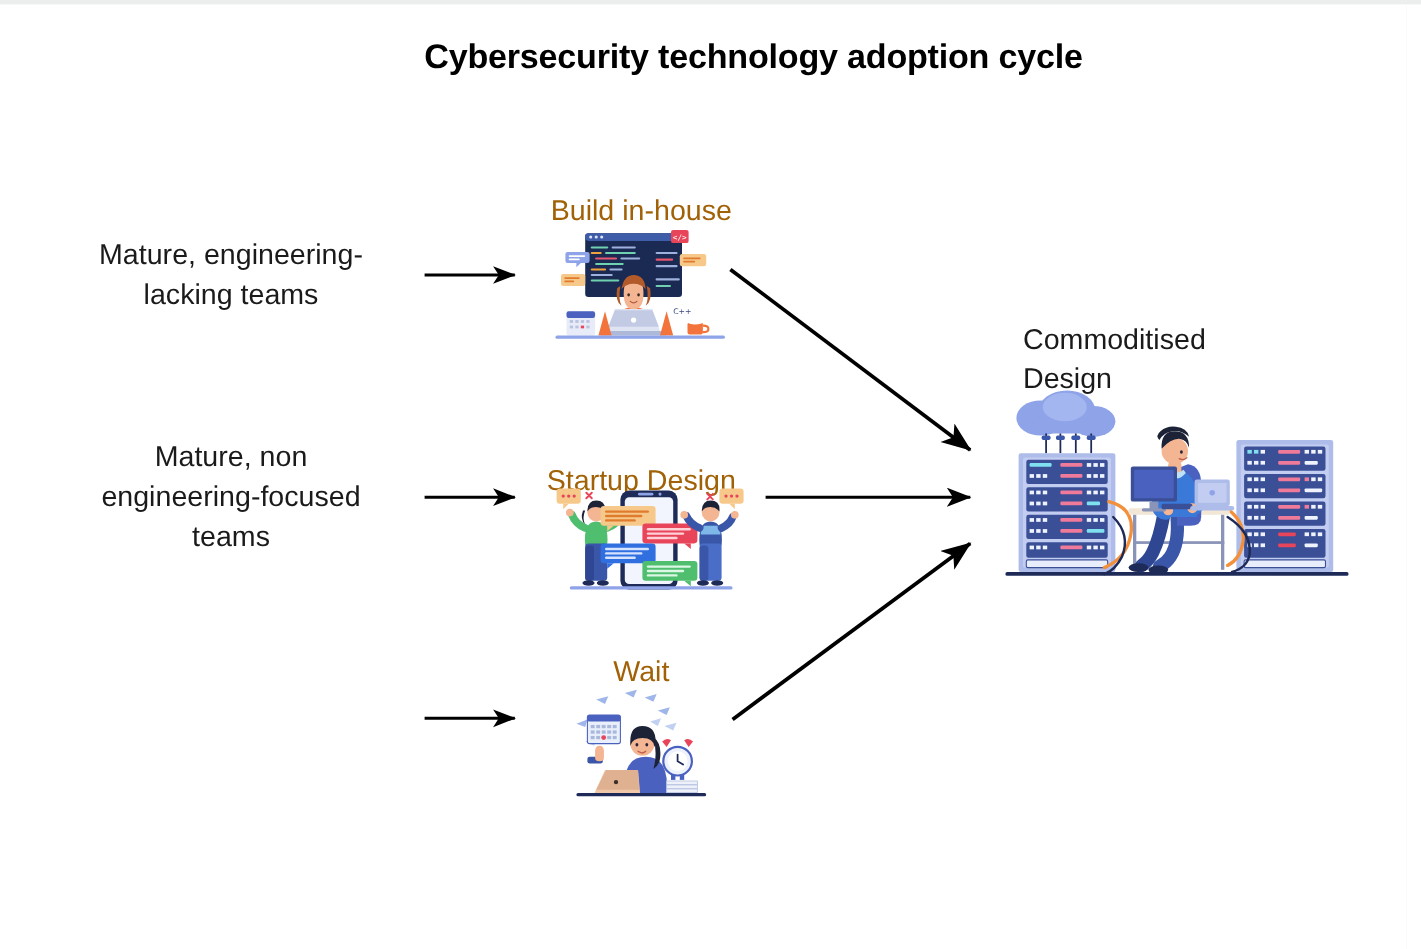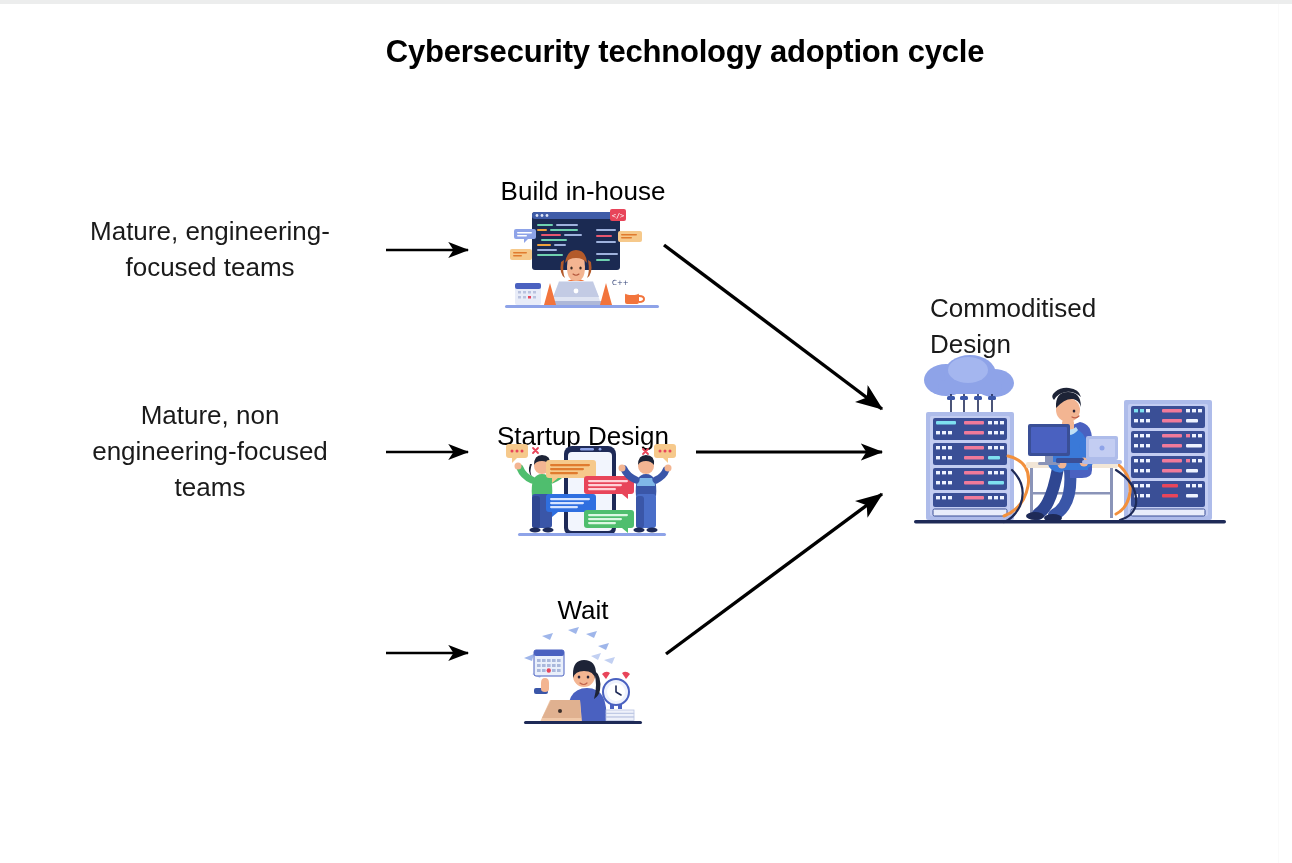--- a/index.html
+++ b/index.html
@@ -56,21 +56,21 @@
   #left-label-1 { left: 62px; top: 213px; width: 296px; }
   #left-label-2 { left: 62px; top: 397px; width: 296px; }
   #left-label-3 { left: 62px; top: 618px; width: 296px; }
 
   
   .mid-caption {
     position: absolute;
     text-align: center;
     font-size: 26px;
     line-height: 36px;
-    color: #000000;
+    color: #a16207;
   }
   #mid-caption-1 { left: 450px; top: 173px; width: 266px; }
   #mid-caption-2 { left: 450px; top: 374px; width: 266px; margin-top: 44px; }
   #mid-caption-3 { left: 450px; top: 592px; width: 266px; }
 
   
   #right-caption {
     position: absolute;
     left: 930px; top: 290px;
     width: 280px;
@@ -98,21 +98,21 @@
 
 <div id="canvas">
 
   <div class="top-chrome"></div>
   <div class="right-edge"></div>
 
   <div class="title">Cybersecurity technology adoption cycle</div>
 
   <div class="left-label" id="left-label-1">
     <div>Mature, engineering-</div>
-    <div>focused teams</div>
+    <div>lacking teams</div>
   </div>
 
   <div class="left-label" id="left-label-2">
     <div>Mature, non</div>
     <div>engineering-focused</div>
     <div>teams</div>
   </div>
 
 
   <div class="mid-caption" id="mid-caption-1">

